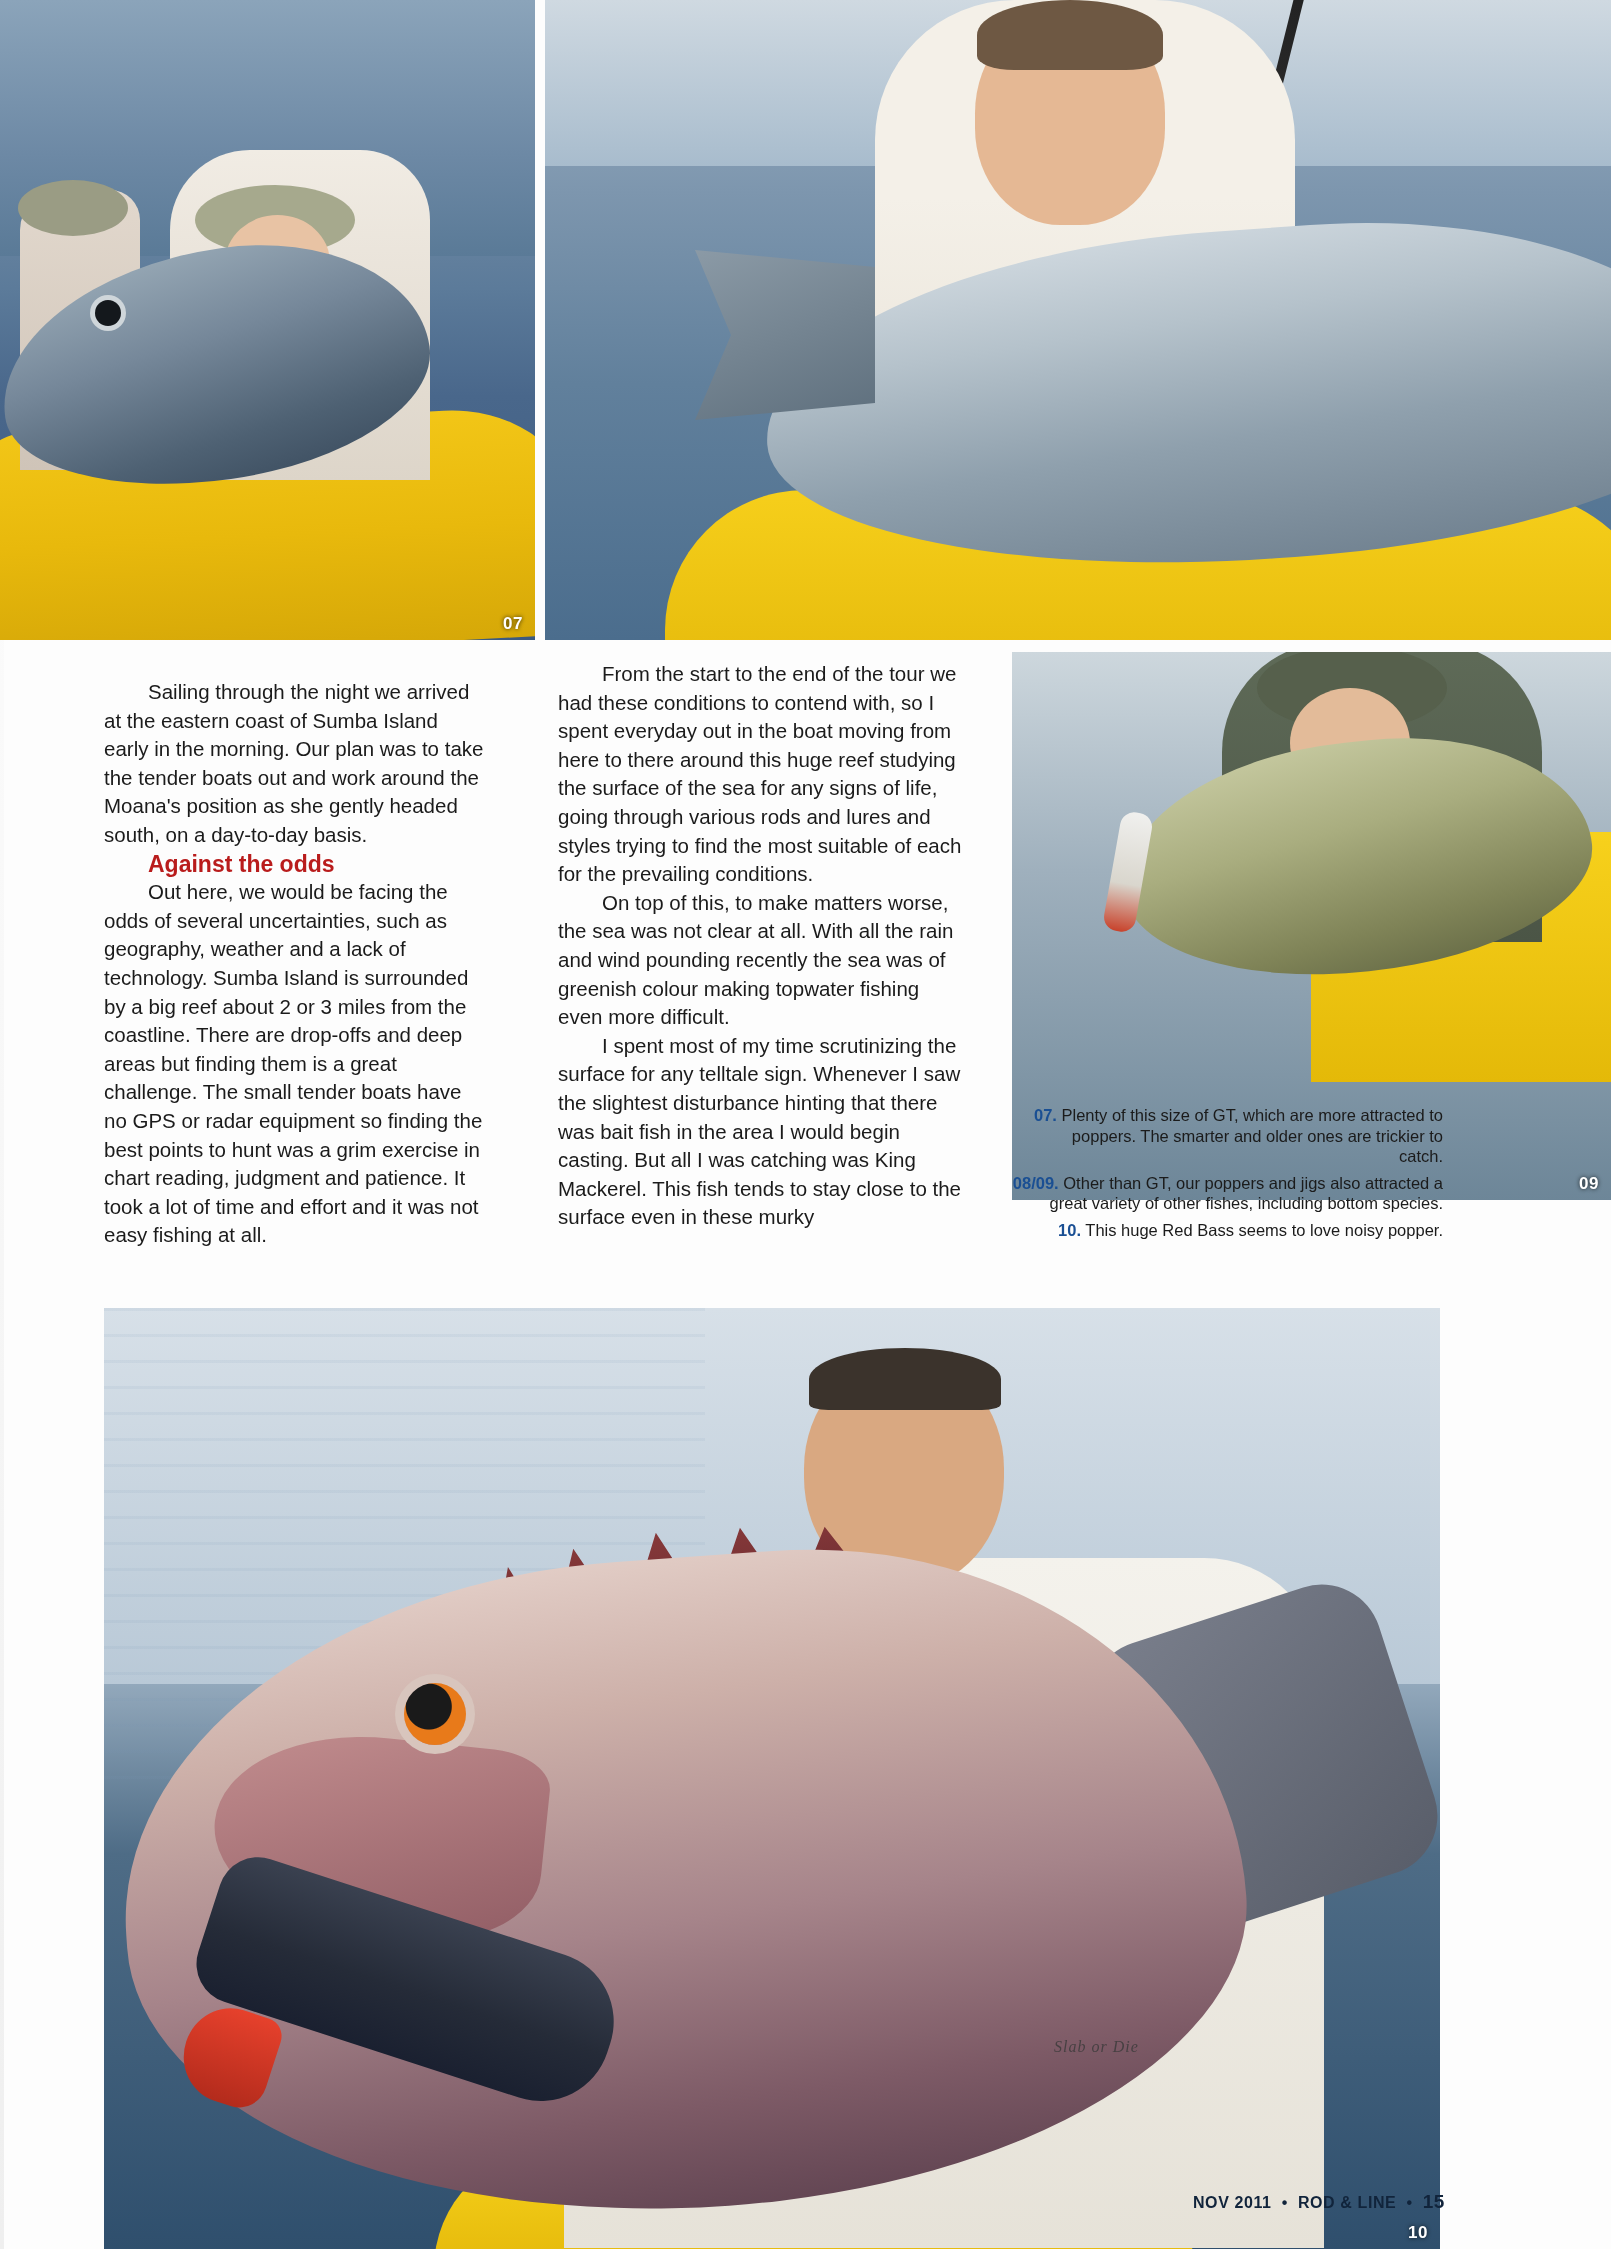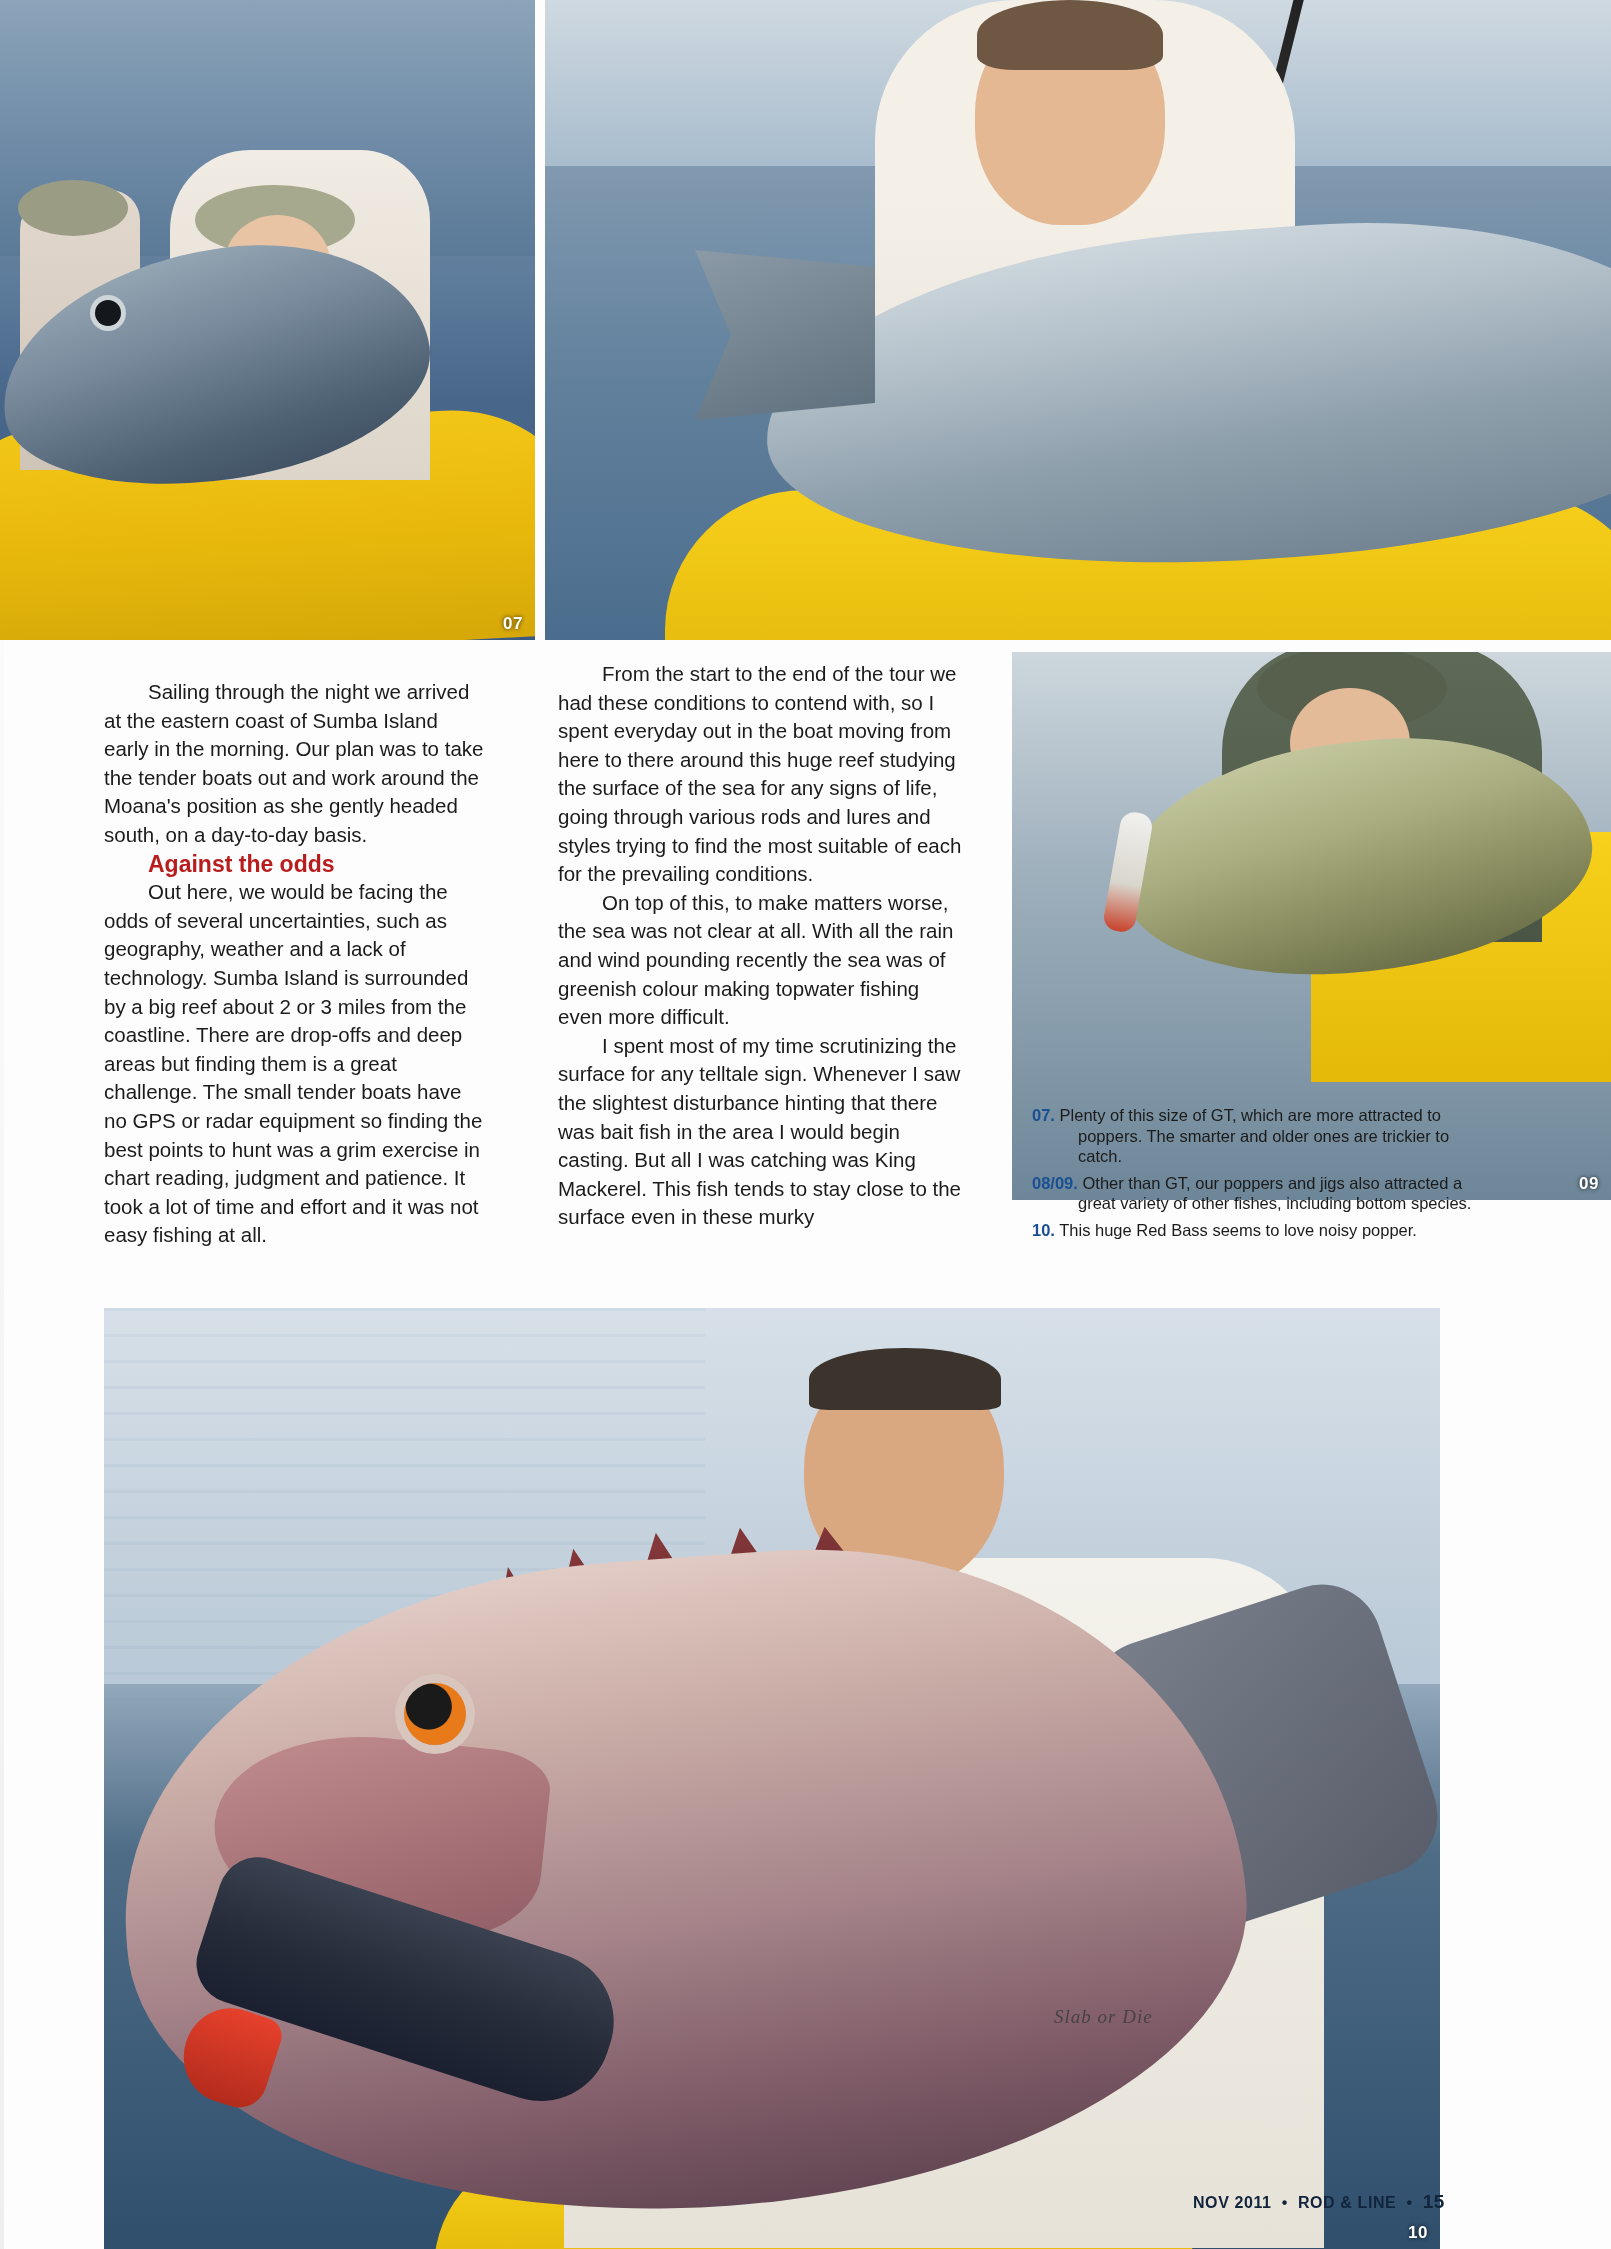--- a/index.html
+++ b/index.html
@@ -230,22 +230,22 @@
     background: linear-gradient(180deg,#e6412c 0%, #b32b1c 100%);
     border-radius: 50% 20% 30% 50%;
     transform: rotate(18deg);
   }
   #p10-kayak {
     position:absolute; left:330px; bottom:-40px; width:760px; height:140px;
     background: linear-gradient(180deg,#f7d21c 0%, #e1b407 100%);
     border-radius: 120px 120px 0 0;
   }
   #p10-shirtprint {
-    position:absolute; left:950px; top:698px; width:180px; height:40px;
-    color:#3a3a3a; font-family:"Liberation Serif", serif; font-size:19px;
+    position:absolute; left:950px; top:730px; width:180px; height:40px;
+    color:#3a3a3a; font-family:"Liberation Serif", serif; font-size:16px;
     font-style: italic; letter-spacing: 1px; opacity:.8;
   }
   #p10-ghost {
     position:absolute; left:0; top:0; width:45%; height:50%;
     background: repeating-linear-gradient(180deg, rgba(120,150,180,.10) 0 3px, rgba(255,255,255,0) 3px 26px);
   }
 
   
   .col {
     position: absolute;
@@ -262,26 +262,27 @@
     color: #b91c1c;
     font-weight: bold;
     font-size: 23px;
     margin: 22px 0 2px 0;
     text-indent: 0;
   }
 
   
   #captions {
     position: absolute;
-    left: 1032px;
+    left: 1003px;
     top: 1105px;
     width: 440px;
     font-size: 16.5px;
     line-height: 20.5px;
     color: #1b1b1b;
+    text-align: right;
   }
   .cap {
     display: block;
     margin-bottom: 6px;
     padding-left: 46px;
     text-indent: -46px;
   }
   .cap .capnum {
     color: #1a4f93;
     font-weight: bold;

